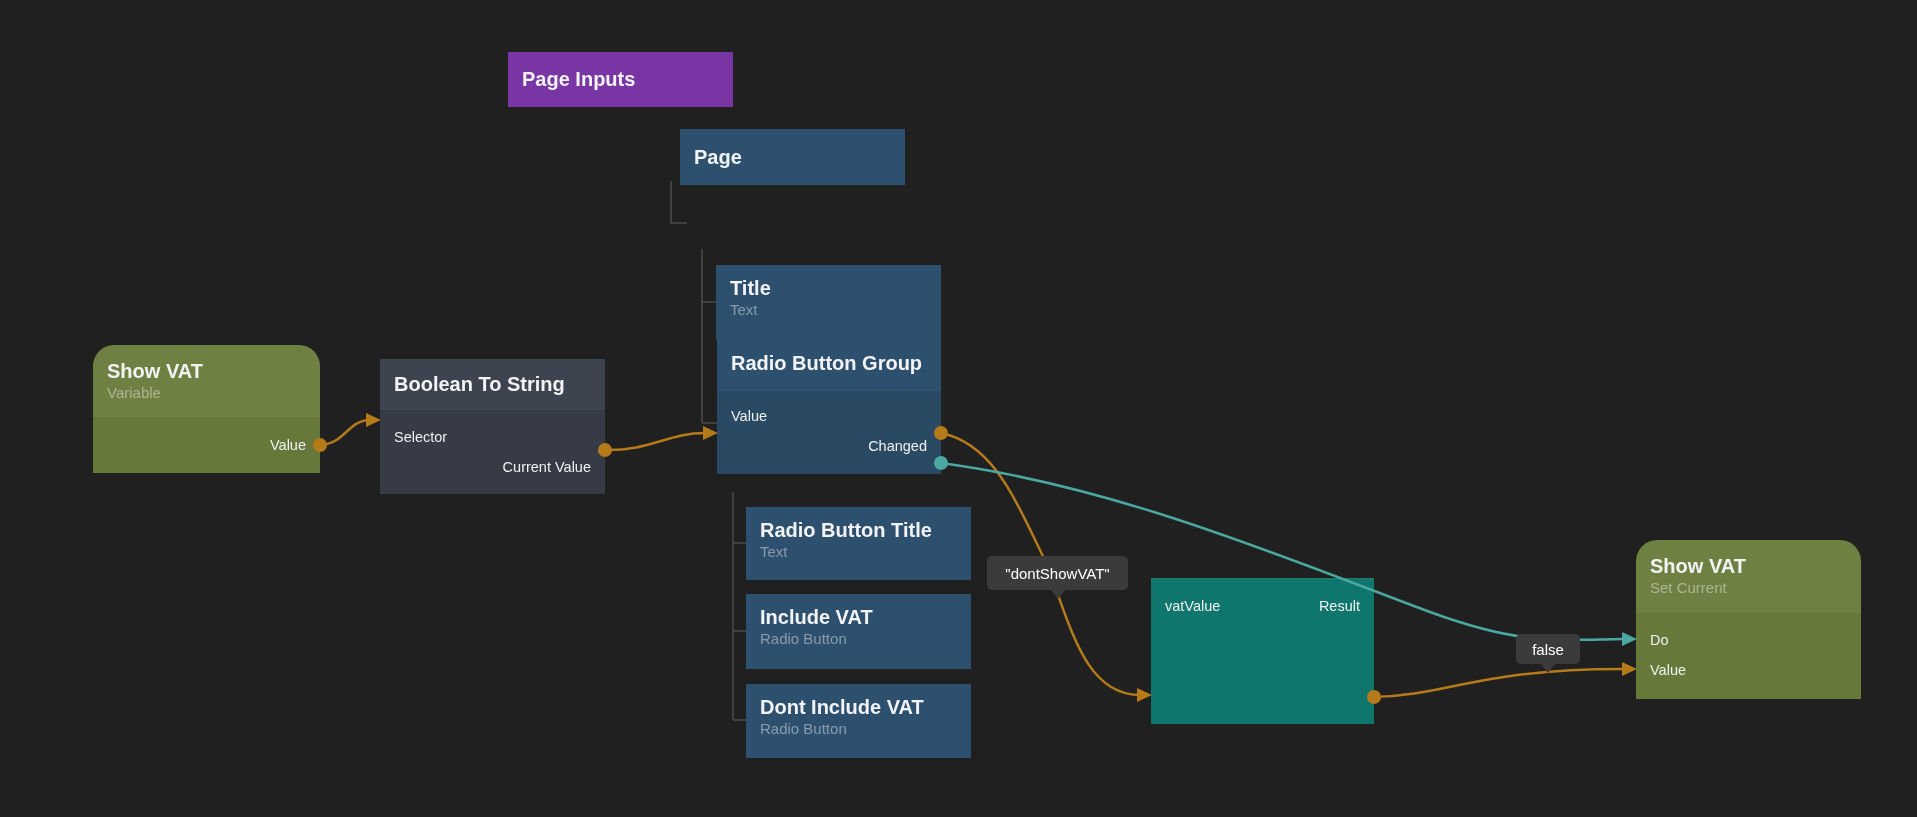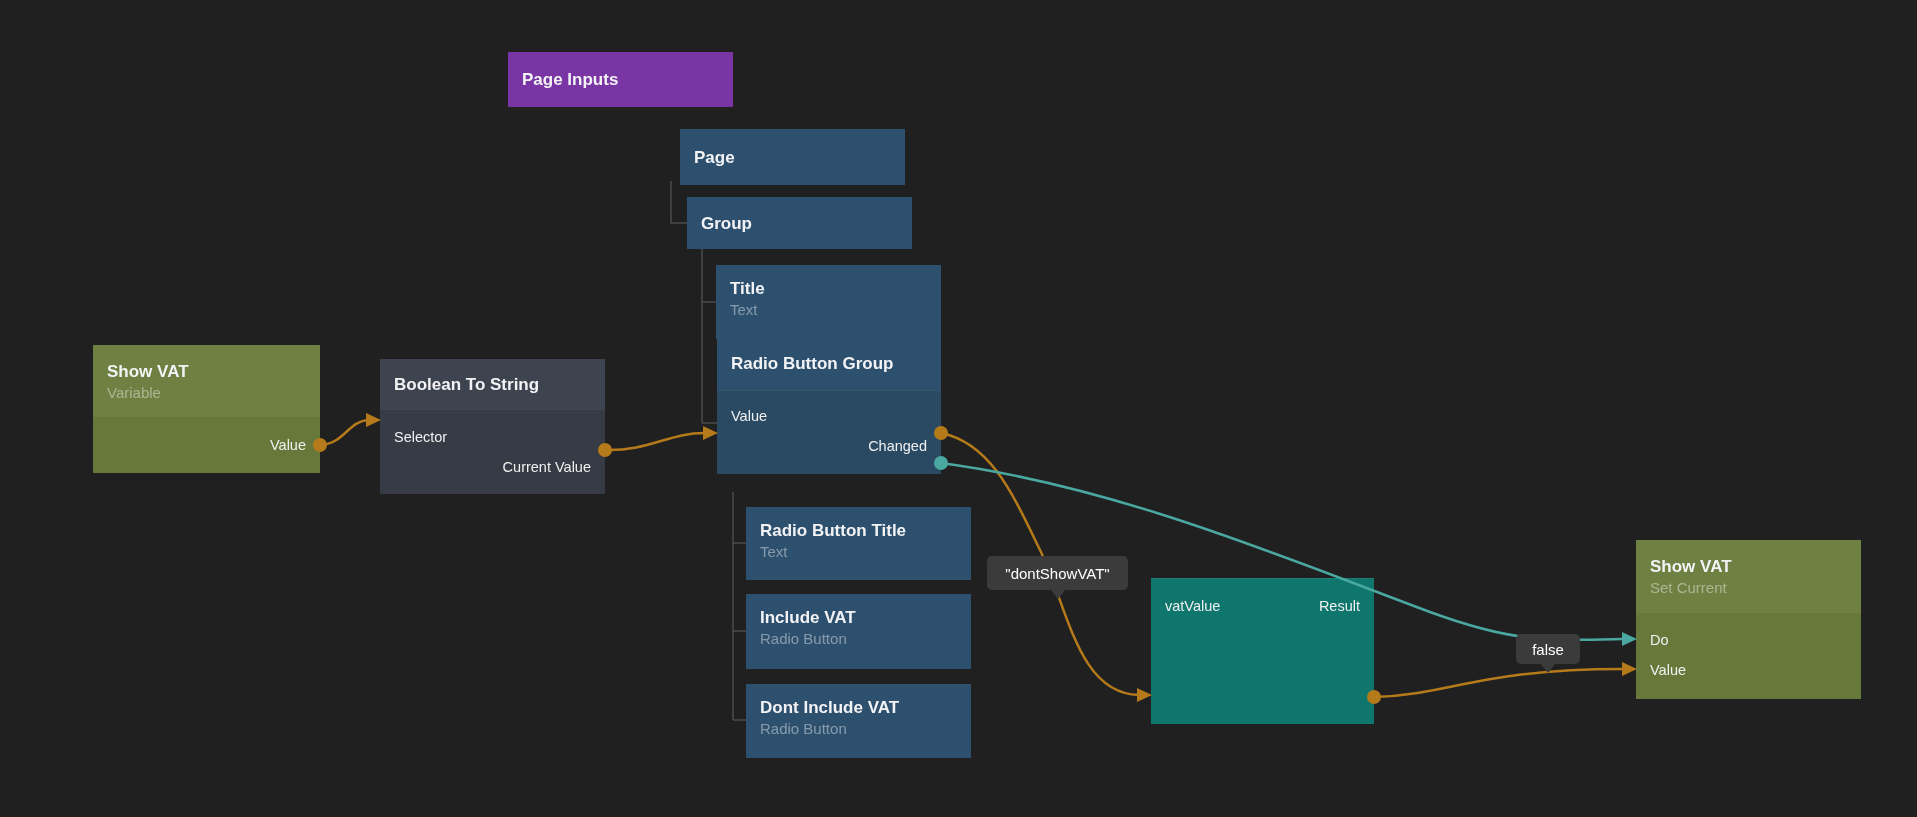--- a/index.html
+++ b/index.html
@@ -14,32 +14,32 @@
   .node{
     position:absolute;
     display:flex;flex-direction:column;
     z-index:1;
     box-sizing:border-box;
     cursor:default;
   }
   .head{box-sizing:border-box;padding:0 14px;flex:0 0 auto;}
   .head.single{display:flex;align-items:center;}
   .head.multi{padding-top:14px;}
-  .title{font-size:17px;font-weight:700;color:#f3f3f5;line-height:21px;white-space:pre;}
+  .title{font-size:20px;font-weight:700;color:#f3f3f5;line-height:21px;white-space:pre;}
   .subtitle{font-size:15px;color:rgba(255,255,255,.42);line-height:21px;}
   .body{flex:1 1 auto;box-sizing:border-box;border-top:1px solid rgba(255,255,255,.06);}
   .row{height:30px;display:flex;align-items:center;padding:0 14px;}
   .row.full{height:100%;}
   .row.right{justify-content:flex-end;}
   .row.split{justify-content:space-between;}
   .plabel{font-size:14.5px;color:#f0f0f0;}
   
   .c-blue   {background:#2d506e;}  .c-blue   .body{background:#2a4a64;}
   .c-dark   {background:#3e4350;margin-top:16px;}  .c-dark   .body{background:#373b46;}
-  .c-green  {background:#6e8042;}  .c-green  .body{background:#66783a;}
+  .c-green  {background:#6e8042;border-radius:21px;}  .c-green  .body{background:#66783a;}
   .c-pink   {background:#a84b7a;}  .c-pink   .body{background:#0f766e;}
   .c-purple {background:#7a35a4;}
   
   #wires{position:absolute;left:0;top:0;z-index:3;pointer-events:none;}
   #wires .wire{pointer-events:stroke;}
   
   .value-label{
     position:absolute;z-index:5;
     background:#3b3b3c;color:#ffffff;
     font-size:15px;line-height:1;
@@ -94,25 +94,20 @@
       <div class="title">Page Inputs</div>
     </div>
   </div>
 
   <div class="node c-blue" style="left:680px;top:129px;width:225px;height:56px">
     <div class="head single" style="height:100%">
       <div class="title">Page</div>
     </div>
   </div>
 
-  <div class="node c-blue" style="left:687px;top:197px;width:225px;height:52px">
-    <div class="head single" style="height:100%">
-      <div class="title">Group</div>
-    </div>
-  </div>
 
   <div class="node c-blue" style="left:716px;top:265px;width:225px;height:74px">
     <div class="head multi" style="padding-top:13px">
       <div class="title">Title</div>
       <div class="subtitle">Text</div>
     </div>
   </div>
 
   <div class="node c-blue" style="left:717px;top:336px;width:224px;height:138px">
     <div class="head single" style="height:54px">

